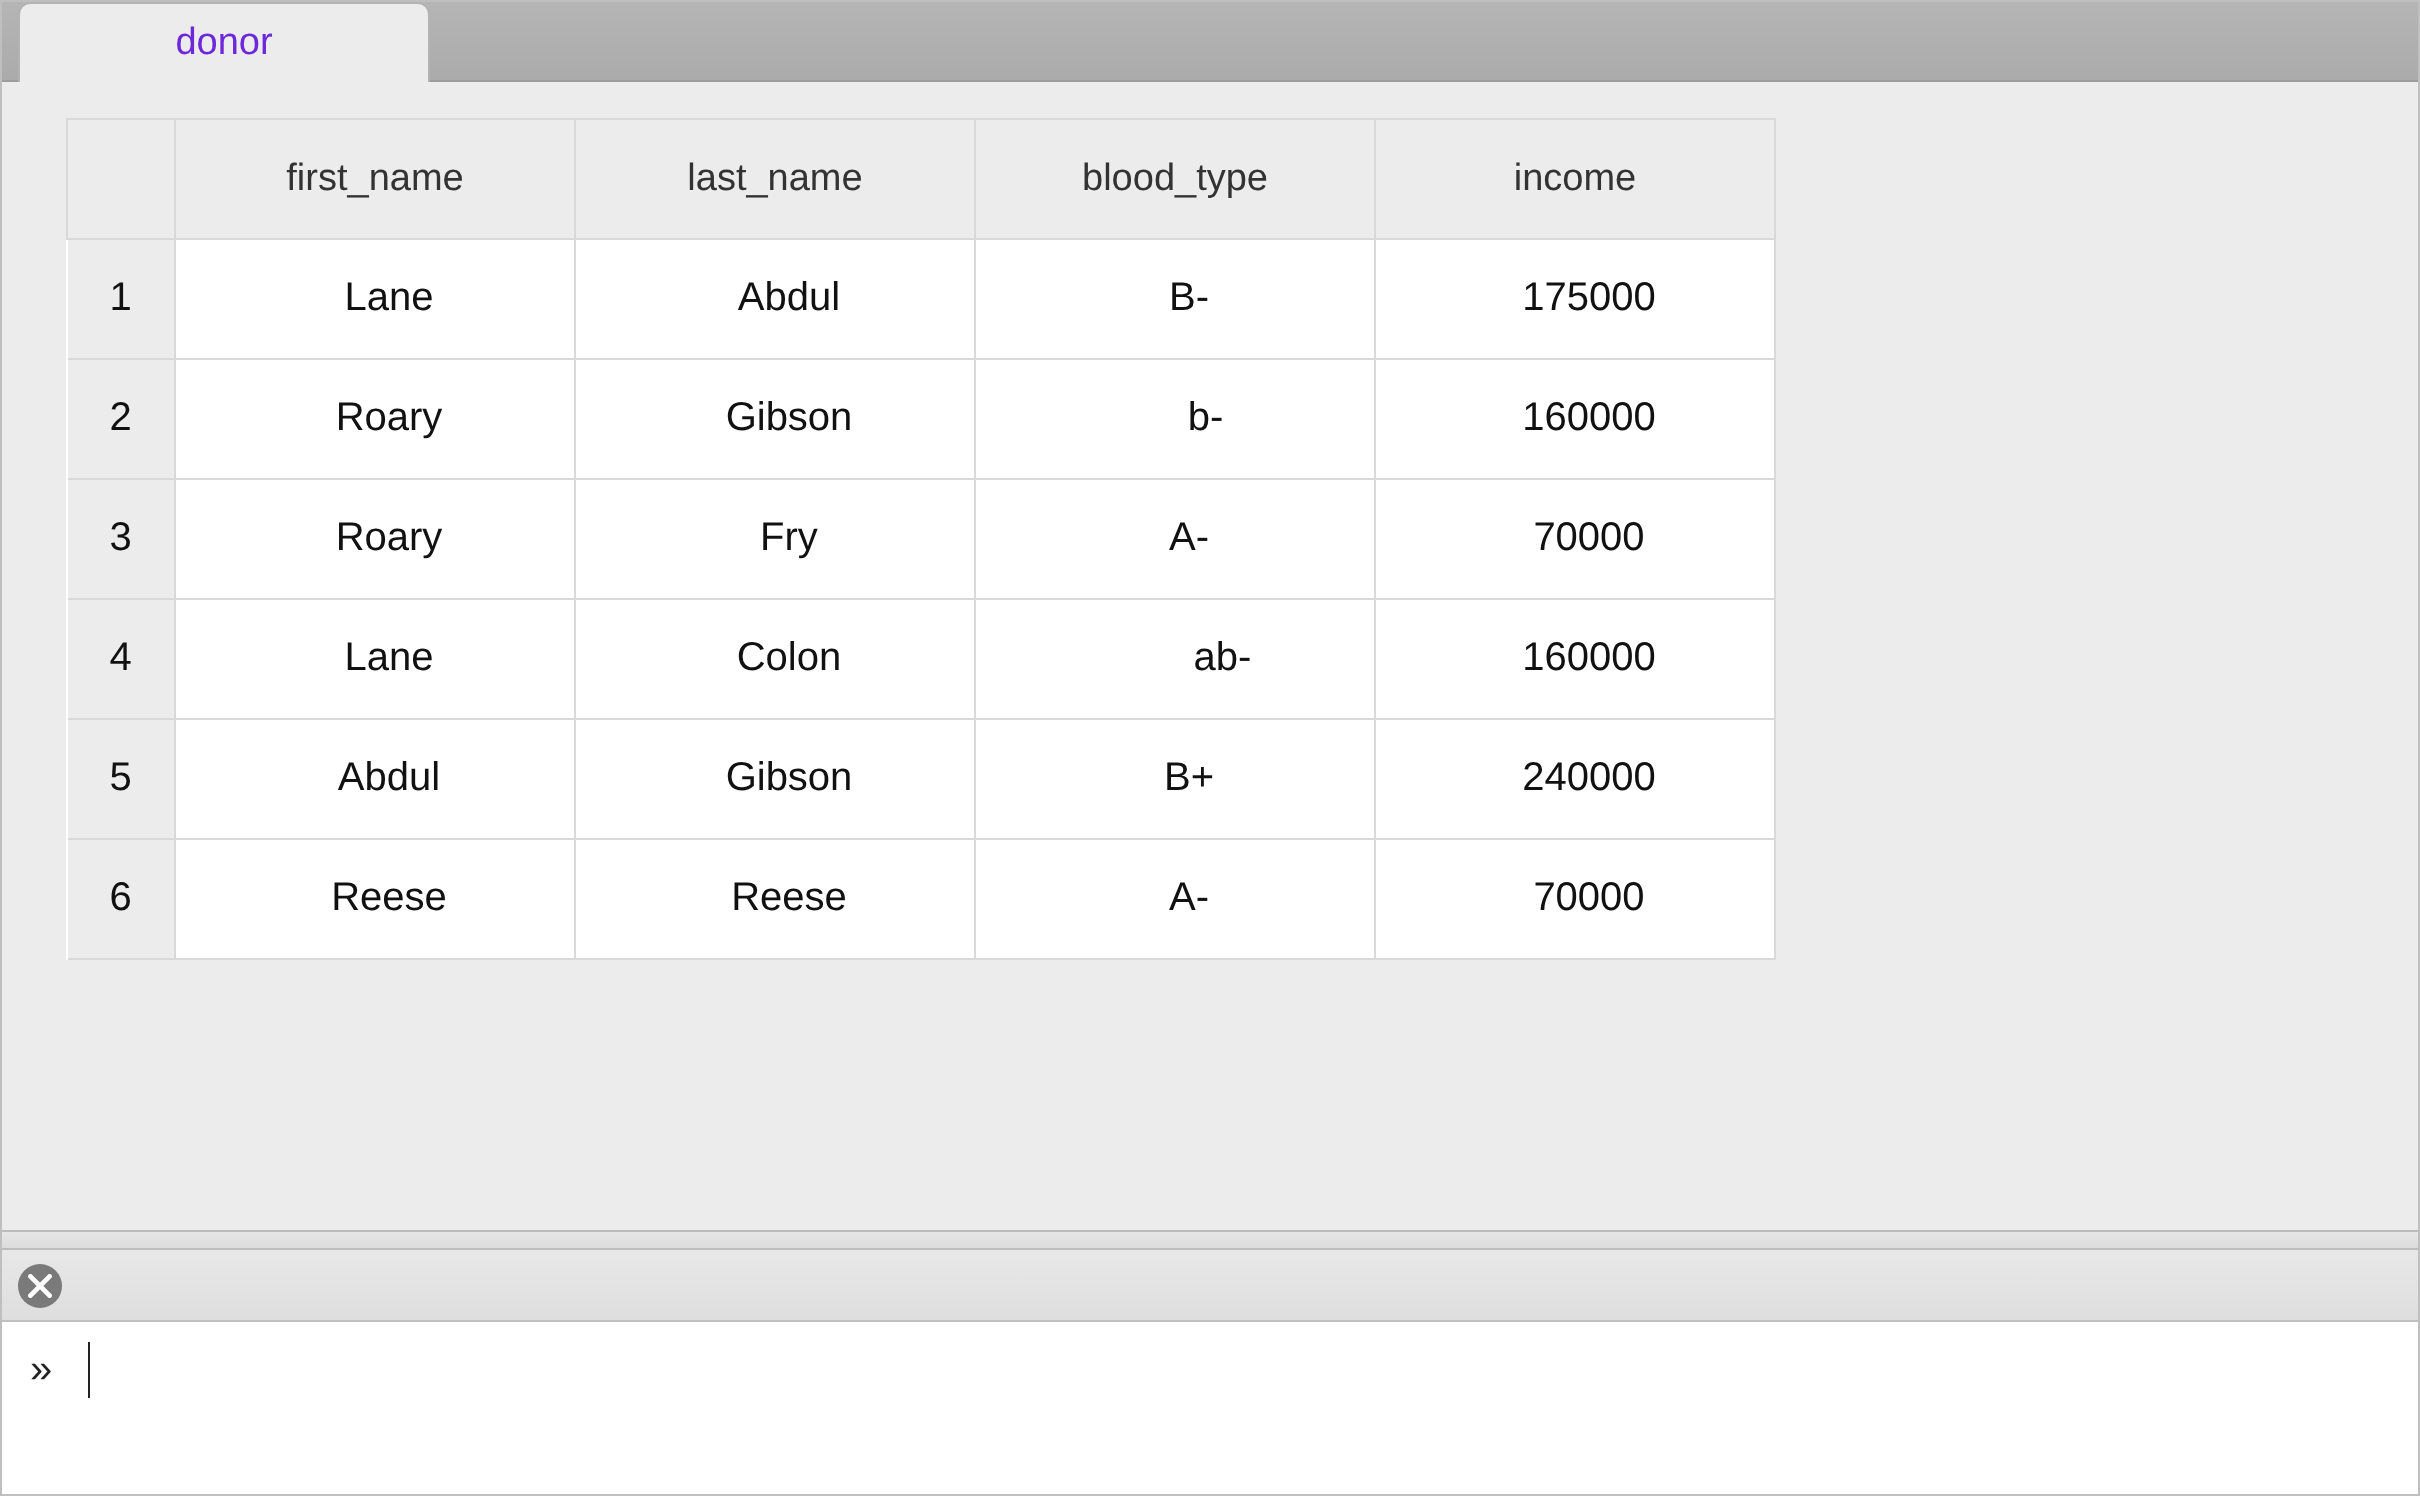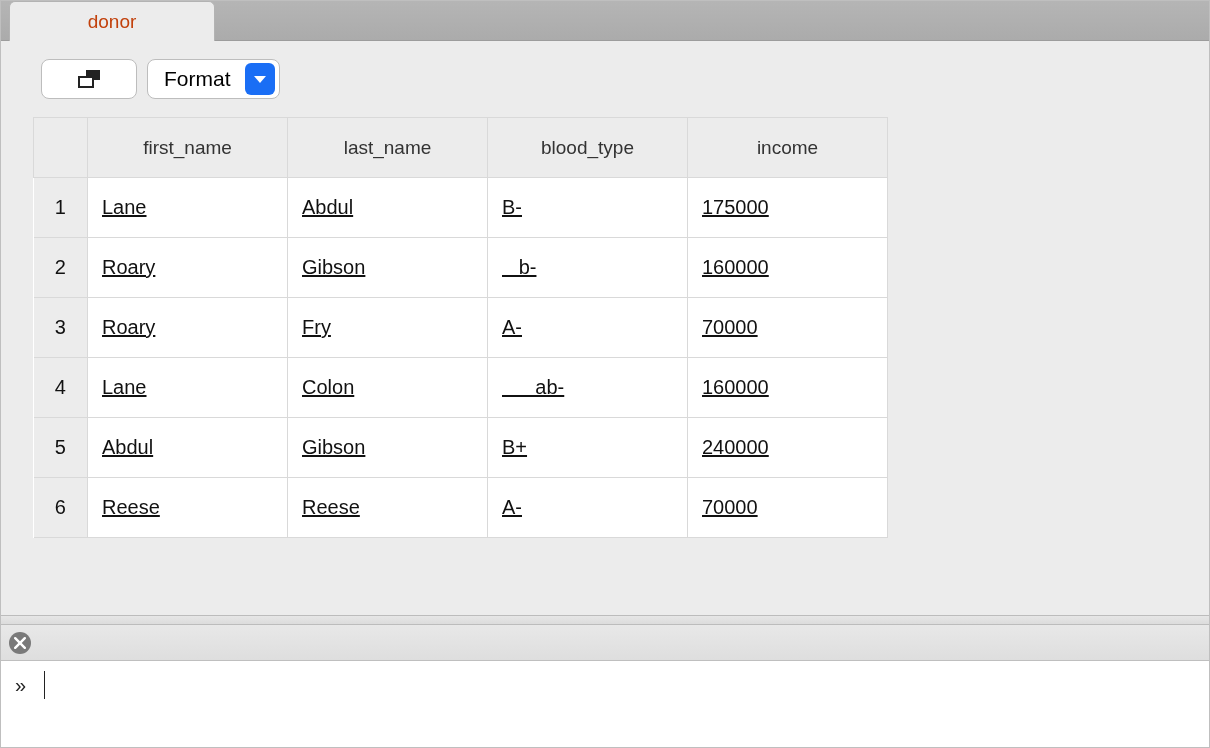--- a/index.html
+++ b/index.html
@@ -34,21 +34,21 @@
       background: #ececec;
       border: 1px solid #b3b3b3;
       border-bottom: none;
       border-top-left-radius: 6px;
       border-top-right-radius: 6px;
       margin-left: 8px;
       display: flex;
       align-items: center;
       justify-content: center;
       font-size: 19px;
-      color: #c2410c;
+      color: #6d28d9;
       position: relative;
       top: 1px;
     }
     .content {
       flex: 1;
       padding: 18px 0 18px 32px;
       background: #ececec;
       overflow: auto;
     }
     .toolbar {
@@ -112,21 +112,21 @@
       color: #333;
       font-size: 19px;
     }
     .rownum-col { width: 54px; background: #ececec; text-align: center; color: #333; font-size: 19px; }
     thead .rownum-col { background: #ececec; }
     .col-corner { width: 54px; background: #ececec; border-top:none;}
     .col-first { width: 200px; }
     .col-last { width: 200px; }
     .col-blood { width: 200px; }
     .col-income { width: 200px; }
-    .grid td.cell { padding-left: 14px; text-align: left; white-space: pre; text-decoration: underline; }
+    .grid td.cell { padding-left: 14px; text-align: center; white-space: pre; }
     .grid thead th { text-align: center; }
     tbody .rownum-col { border-left: none; }
     .grid-wrap { display:inline-block;}
 
     .splitter {
       height: 10px;
       background: linear-gradient(#e6e6e6, #dcdcdc);
       border-top: 1px solid #bcbcbc;
       border-bottom: 1px solid #bcbcbc;
     }
@@ -171,34 +171,20 @@
 
 <div class="frame">
 
   <div class="tabstrip">
     <div class="tab">
       <span>donor</span>
     </div>
   </div>
 
   <div class="content">
-    <div class="toolbar">
-      <button class="btn popout-btn">
-        <span class="popout-glyph">
-          <span class="back"></span>
-            <span class="front"></span>
-        </span>
-      </button>
-      <button class="btn format-btn">
-        <span class="lbl">Format</span>
-        <span class="chevron-box">
-            <span class="chevron"></span>
-          </span>
-      </button>
-    </div>
 
     <div class="grid-wrap">
     <table class="grid">
       <thead>
         <tr>
           <th class="col-corner rownum-col"></th>
           <th class="col-first">first_name</th>
           <th class="col-last">last_name</th>
           <th class="col-blood">blood_type</th>
           <th class="col-income">income</th>

